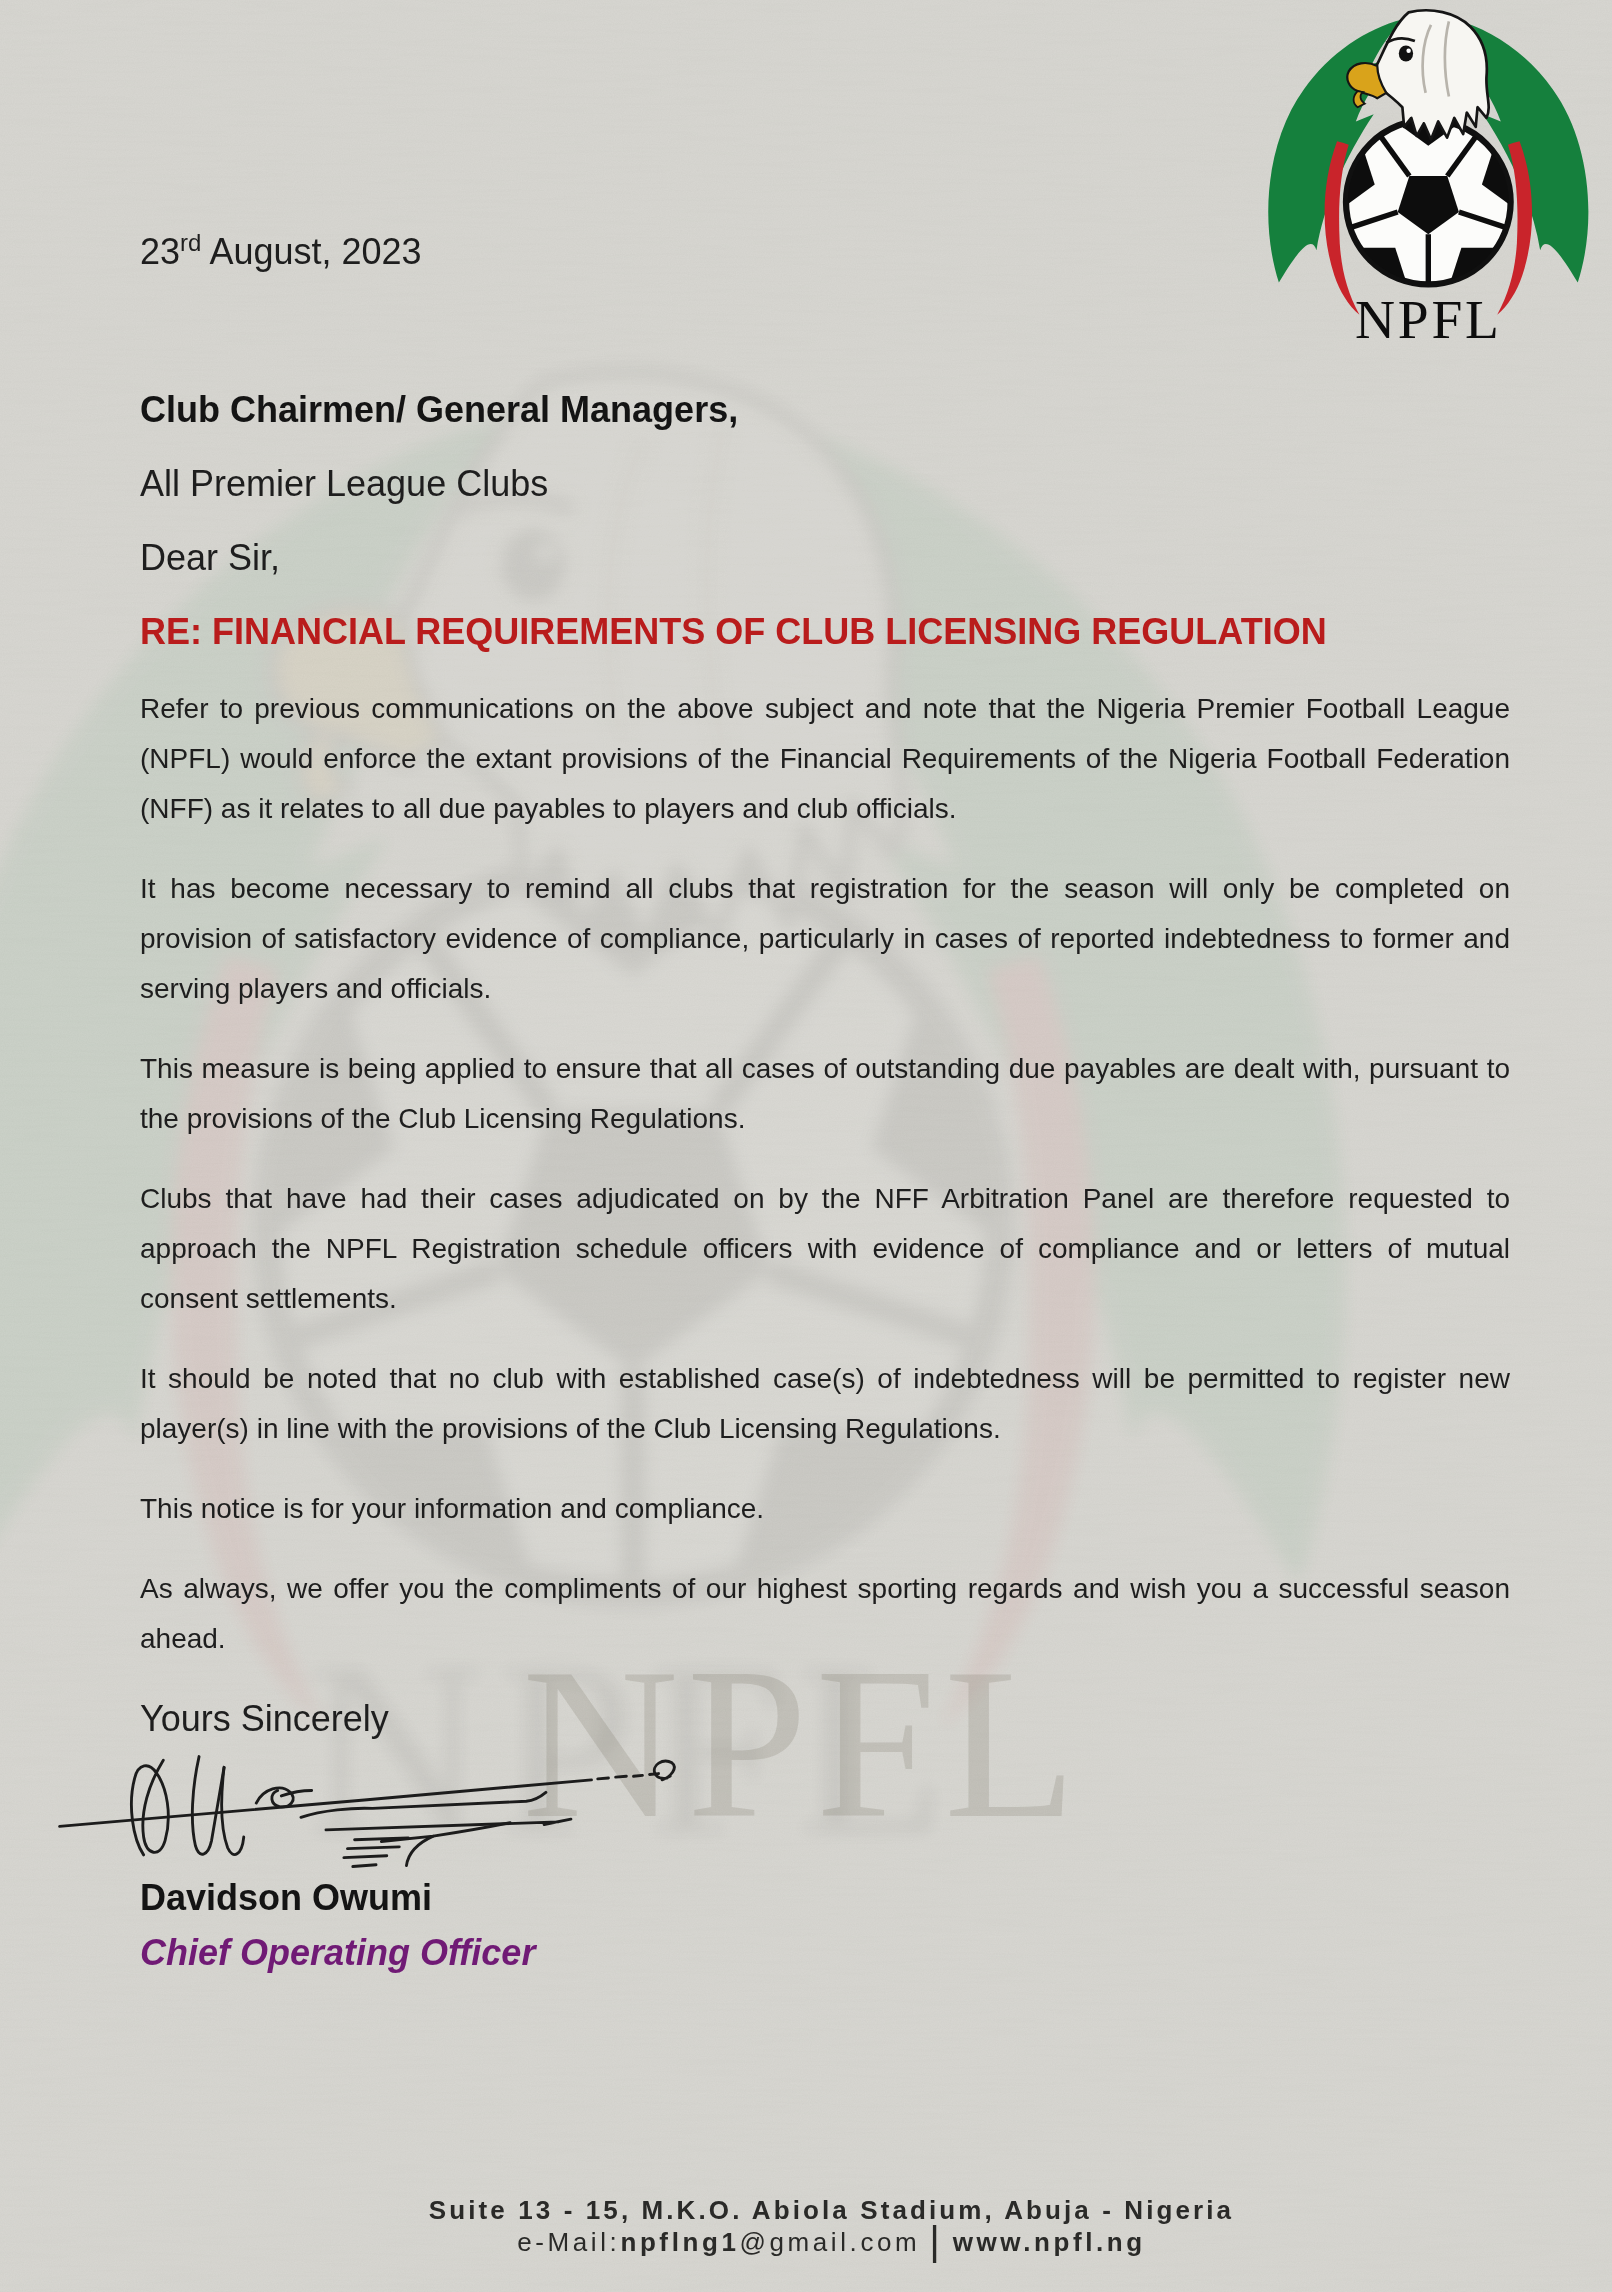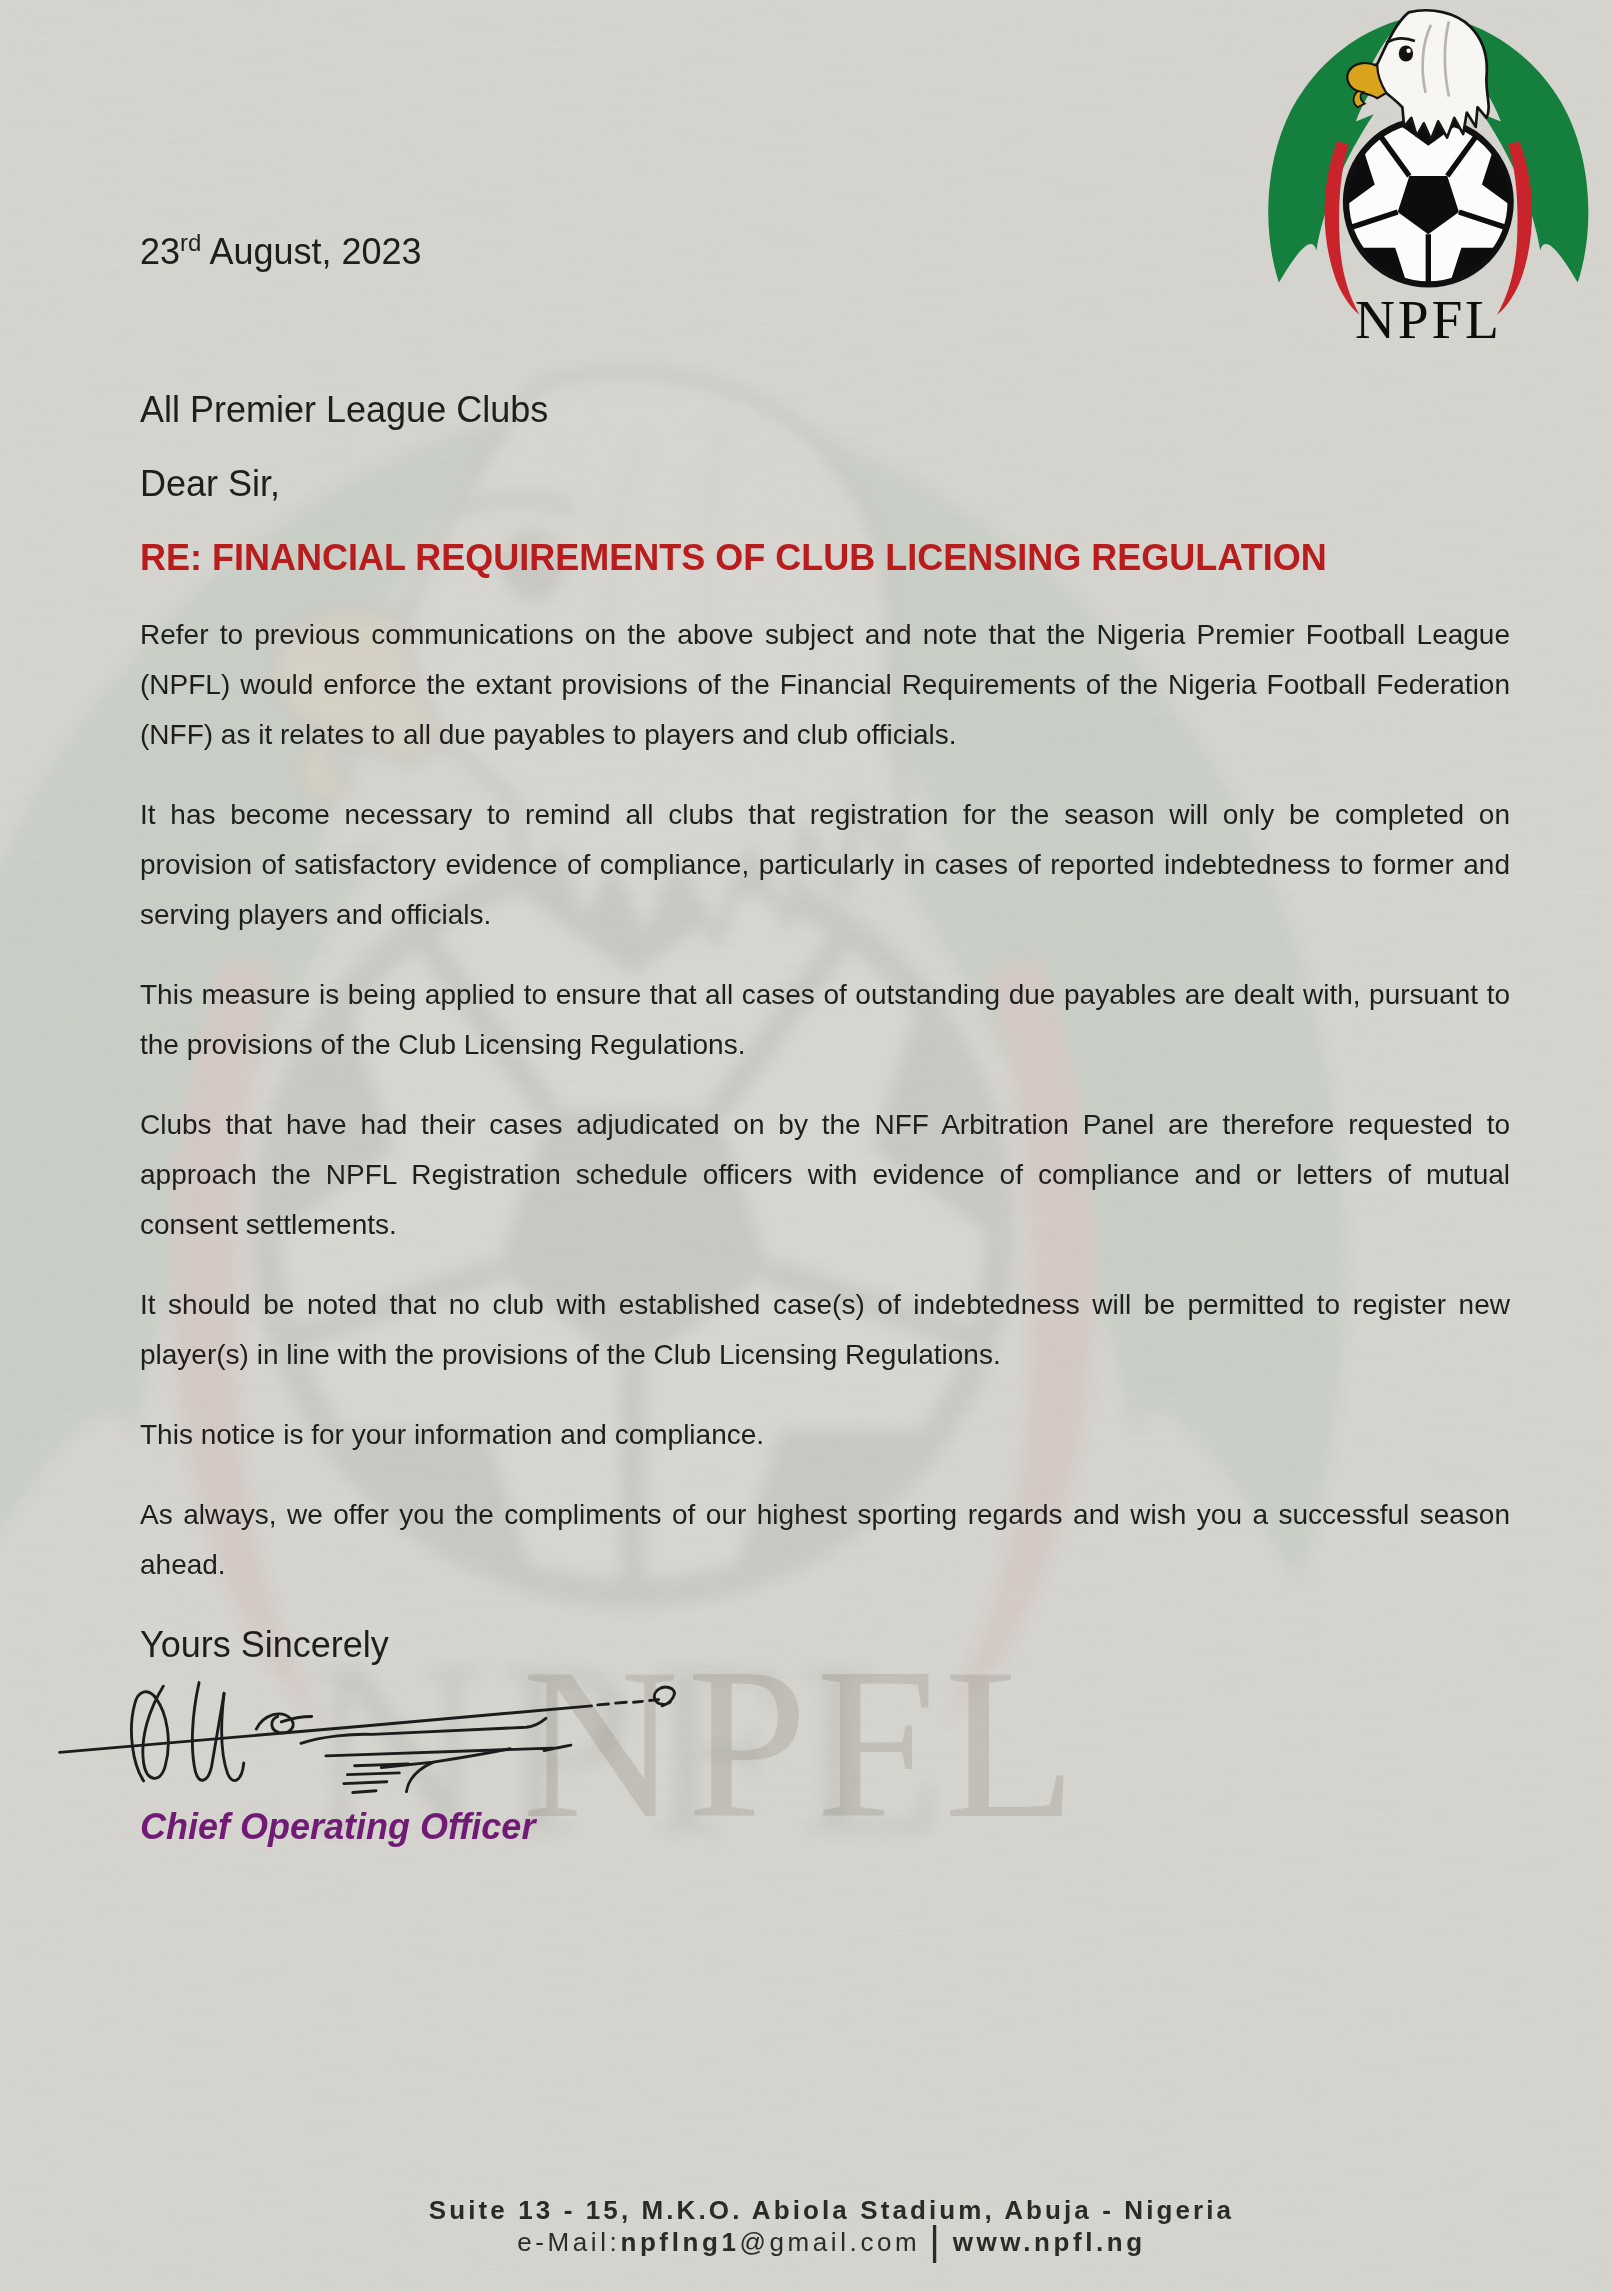--- a/index.html
+++ b/index.html
@@ -143,20 +143,21 @@
   <svg class="header-logo" viewBox="0 0 400 380">
     <use href="#npfl-logo-symbol"></use>
   </svg>
 
   <div class="content">
 
     <div class="line date-line">
       <span>23</span><sup>rd</sup><span> August, 2023</span>
     </div>
 
+    <div class="line addr-bold">Club Chairmen/ General Managers,</div>
     <div class="line addr">All Premier League Clubs</div>
     <div class="line salutation">Dear Sir,</div>
     <div class="line subject">RE: FINANCIAL REQUIREMENTS OF CLUB LICENSING REGULATION</div>
 
     <p class="body-par">Refer to previous communications on the above subject and note that the Nigeria Premier Football League (NPFL) would enforce the extant provisions of the Financial Requirements of the Nigeria Football Federation (NFF) as it relates to all due payables to players and club officials.</p>
     <p class="body-par">It has become necessary to remind all clubs that registration for the season will only be completed on provision of satisfactory evidence of compliance, particularly in cases of reported indebtedness to former and serving players and officials.</p>
     <p class="body-par">This measure is being applied to ensure that all cases of outstanding due payables are dealt with, pursuant to the provisions of the Club Licensing Regulations.</p>
     <p class="body-par">Clubs that have had their cases adjudicated on by the NFF Arbitration Panel are therefore requested to approach the NPFL Registration schedule officers with evidence of compliance and or letters of mutual consent settlements.</p>
     <p class="body-par">It should be noted that no club with established case(s) of indebtedness will be permitted to register new player(s) in line with the provisions of the Club Licensing Regulations.</p>
     <p class="body-par">This notice is for your information and compliance.</p>
@@ -181,20 +182,21 @@
         <path d="M250,48 C262,44 274,42 284,42"></path>
 
         <path d="M272,72 C296,64 330,61 352,62 L524,54 C534,53 540,49 546,44"></path>
         <path d="M300,86 L560,77 M544,80 L574,74"></path>
         <path d="M506,78 C476,84 446,89 420,93 L362,99"></path>
         <path d="M420,93 C402,101 392,112 390,126"></path>
         <path d="M332,97 L392,95 M324,107 L382,105 M320,117 L368,115 M330,127 L356,125"></path>
       </svg>
     </div>
 
+    <div class="line sig-name">Davidson Owumi</div>
     <div class="line sig-title">Chief Operating Officer</div>
   </div>
 
   <div class="footer">
     <div class="footer-line1">Suite 13 - 15, M.K.O. Abiola Stadium, Abuja - Nigeria</div>
     <div class="footer-line2">
       <span>e-Mail:</span><span class="bold">npflng1</span><span>@gmail.com</span><span class="sep">|</span><span class="bold">www.npfl.ng</span>
     </div>
   </div>
 

